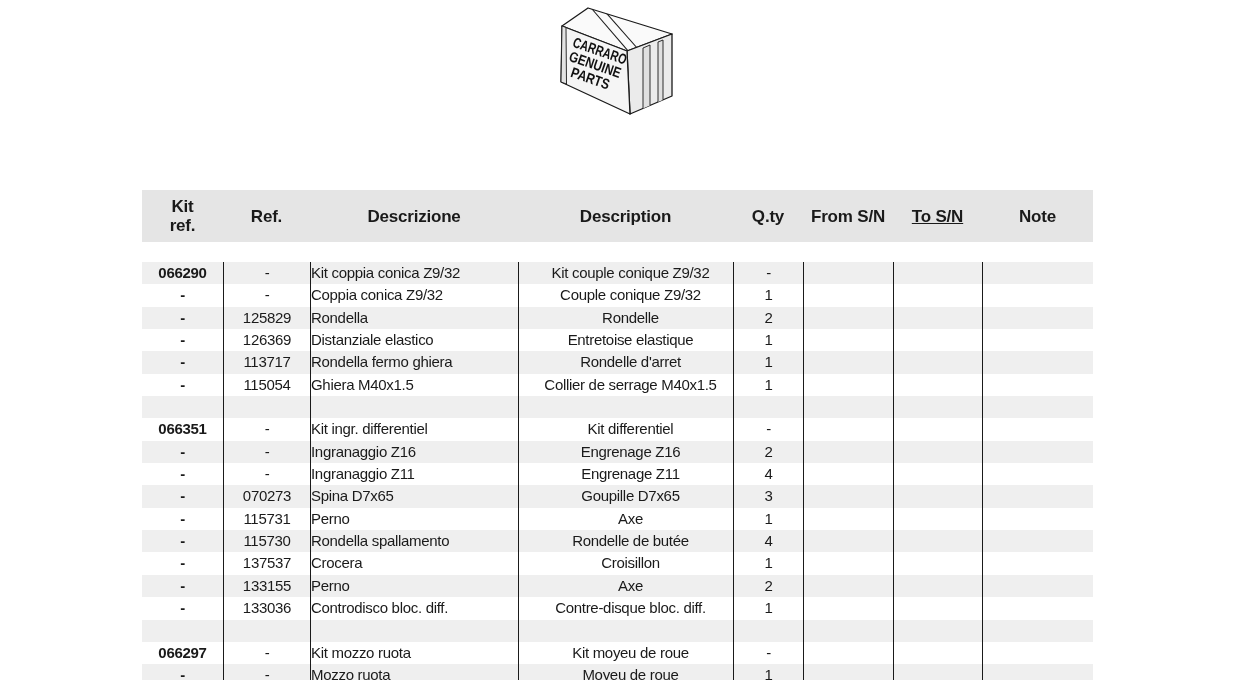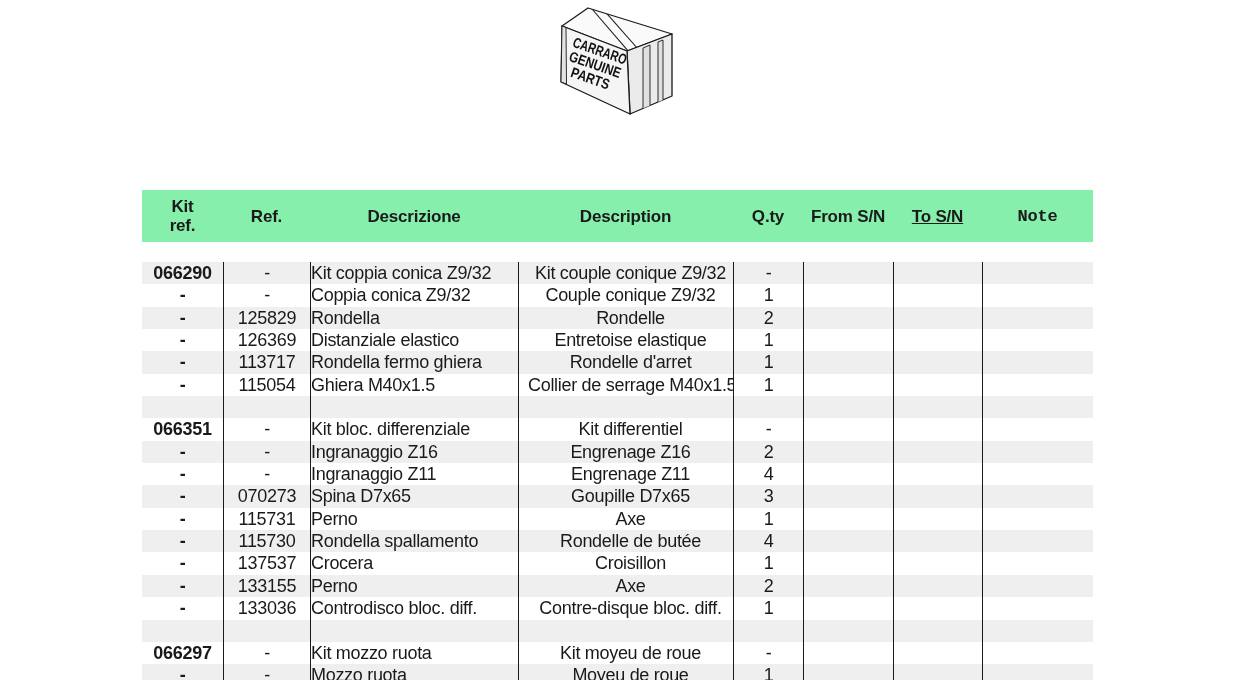--- a/index.html
+++ b/index.html
@@ -28,55 +28,55 @@
   .parts-table {
     position: absolute;
     left: 142px;
     top: 190px;
     width: 951px;
   }
   .thead {
     display: flex;
     align-items: center;
     height: 52px;
-    background: #86efac;
+    background: #e5e5e5;
     font-weight: bold;
     font-size: 17px;
     letter-spacing: -0.2px;
     margin-bottom: 20px;
   }
   .hcell {
     box-sizing: border-box;
     text-align: center;
     white-space: pre-line;
     line-height: 19px;
   }
   .tbody { width: 951px; }
   .trow {
     display: flex;
     height: 22.35px;
     line-height: 22.35px;
-    font-size: 18px;
+    font-size: 15px;
     letter-spacing: -0.3px;
   }
   .trow:nth-child(odd) { background: #efefef; }
   .tcell {
     box-sizing: border-box;
     overflow: hidden;
     white-space: nowrap;
   }
   .trow .tcell:not(.col0) { border-left: 1.5px solid #1a1a1a; }
   .col0 { width: 81px;  text-align: center; font-weight: bold; }
   .col1 { width: 87px;  text-align: center; }
   .col2 { width: 208px; }
   .col3 { width: 215px; }
   .col4 { width: 70px;  text-align: center; }
   .col5 { width: 90px;  }
   .col6 { width: 89px;  text-align: center; text-decoration: underline; }
-  .col7 { width: 111px; text-align: center; font-family: Liberation Mono, monospace; }
+  .col7 { width: 111px; text-align: center; }
   .trow .col2 { padding-left: 0; text-align: left; }
   .trow .col3 { padding-left: 9px; text-align: center; }
   .logo-text {
     font-family: "Liberation Sans", sans-serif;
     font-weight: bold;
     font-size: 14.5px;
     fill: #111111;
   }
 </style>
 </head>
@@ -200,21 +200,21 @@
           <div class="tcell col2"></div>
           <div class="tcell col3"></div>
           <div class="tcell col4"></div>
           <div class="tcell col5"></div>
           <div class="tcell col6"></div>
           <div class="tcell col7"></div>
         </div>
         <div class="trow">
           <div class="tcell col0">066351</div>
           <div class="tcell col1">-</div>
-          <div class="tcell col2">Kit bloc. differenziale</div>
+          <div class="tcell col2">Kit ingr. differentiel</div>
           <div class="tcell col3">Kit differentiel</div>
           <div class="tcell col4">-</div>
           <div class="tcell col5"></div>
           <div class="tcell col6"></div>
           <div class="tcell col7"></div>
         </div>
         <div class="trow">
           <div class="tcell col0">-</div>
           <div class="tcell col1">-</div>
           <div class="tcell col2">Ingranaggio Z16</div>

